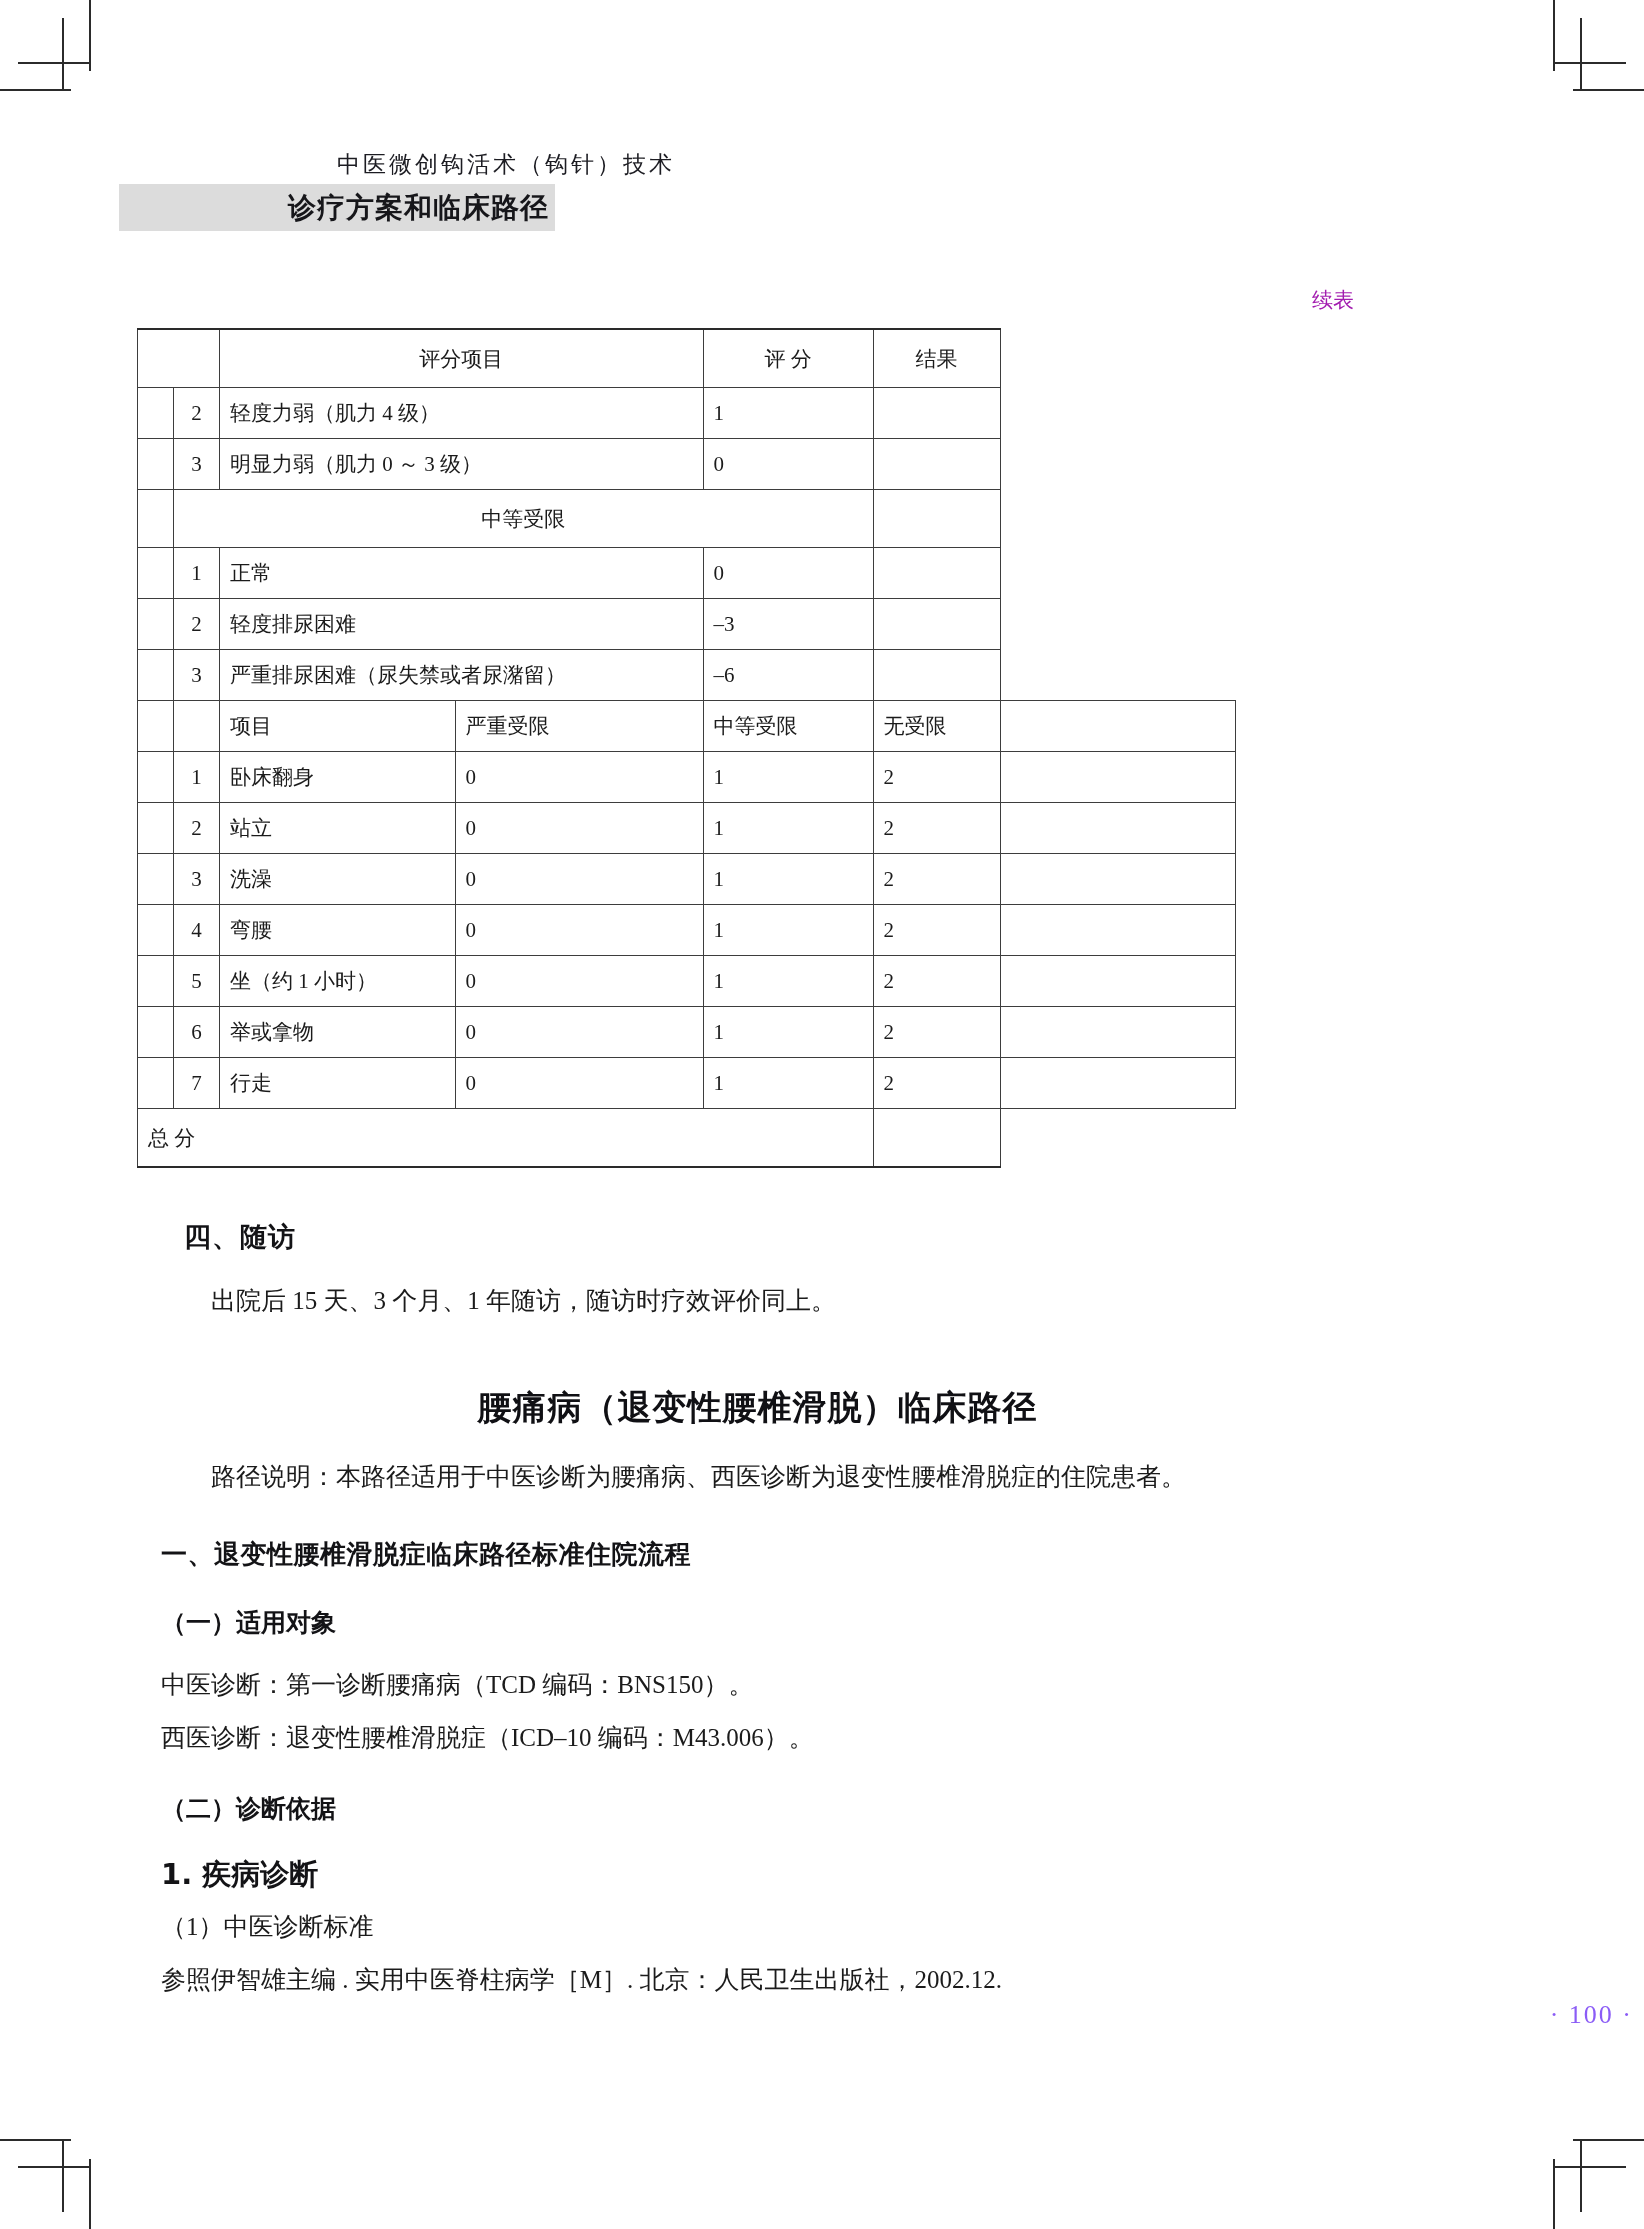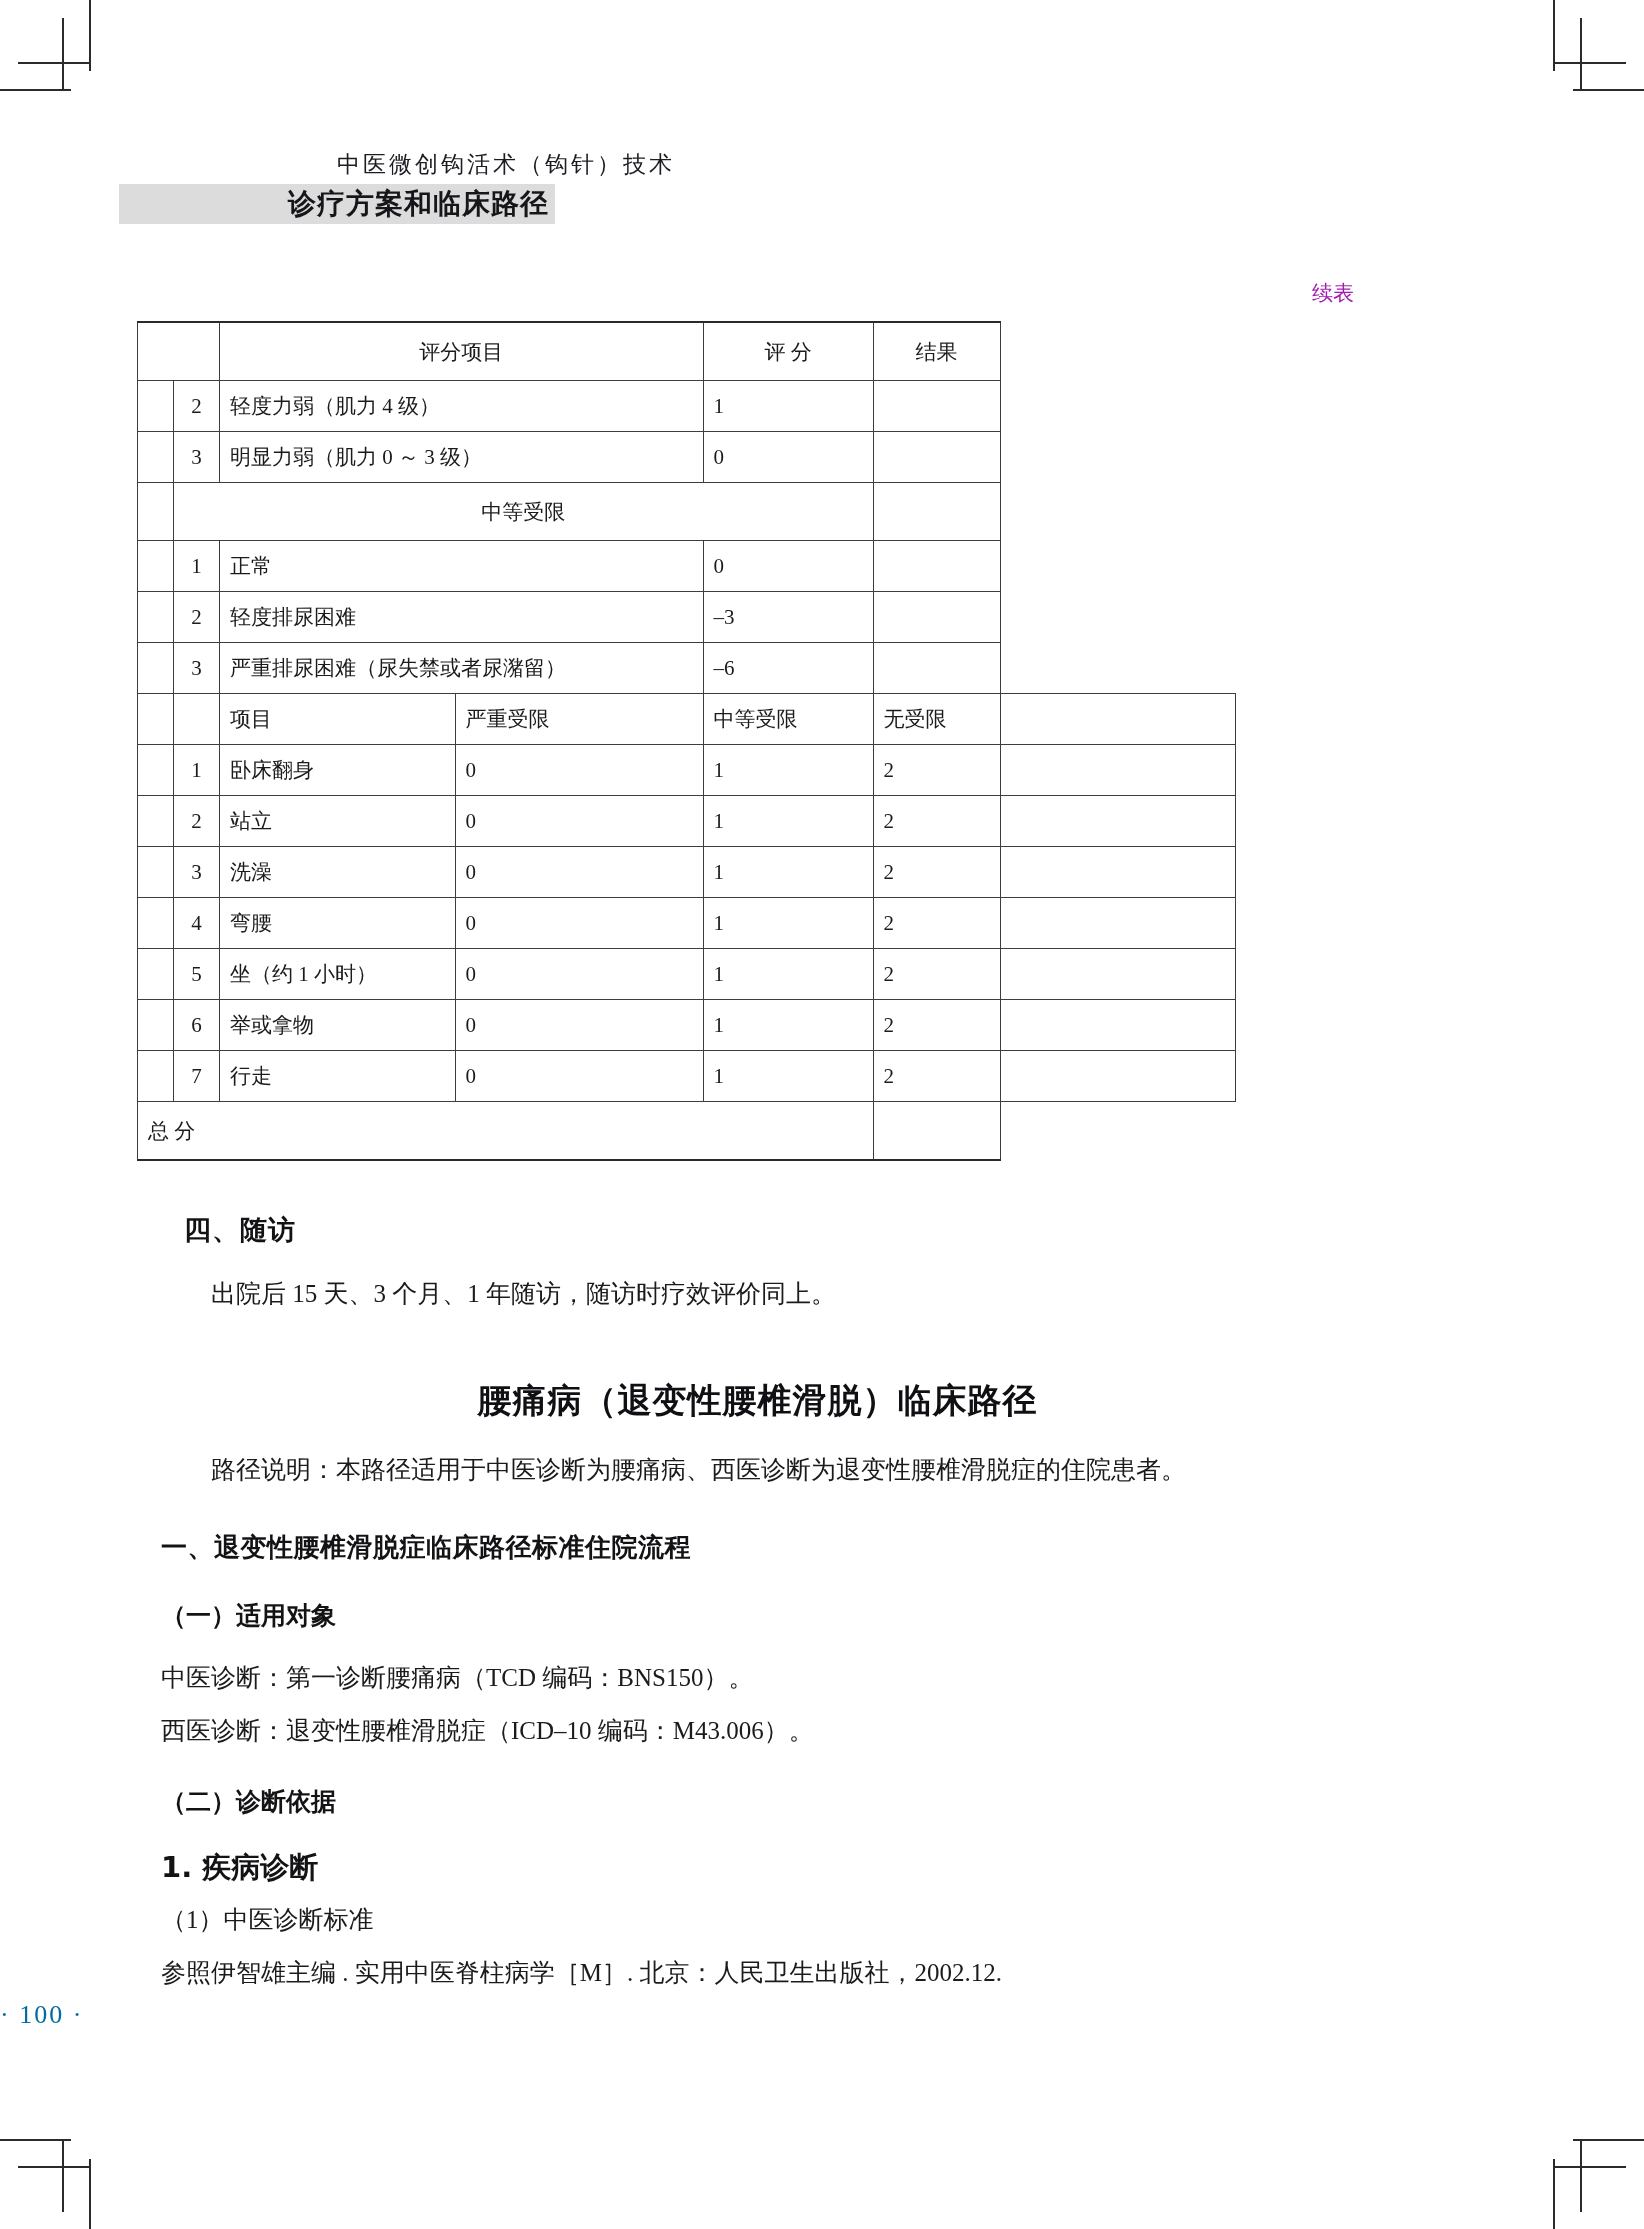--- a/index.html
+++ b/index.html
@@ -76,21 +76,21 @@
   .runhead-line1 {
     font-family: "DejaVu Serif", "Liberation Serif", serif;
     font-size: 23px;
     letter-spacing: 3px;
     color: #1c1c22;
     margin-bottom: 4px;
     padding-left: 119px;
   }
   .runhead-band {
     background: #dcdcdc;
-    height: 40px;
+    height: 47px;
     width: 436px;
     margin-left: -99px;
     display: flex;
     align-items: center;
     justify-content: flex-end;
     padding-right: 6px;
     box-sizing: border-box;
   }
   .runhead-line2 {
     font-family: "DejaVu Sans", "Liberation Sans", sans-serif;
@@ -187,23 +187,23 @@
     color: #101014;
     margin: 63px 0 0 0;
     letter-spacing: 1px;
   }
 
   .pagenum {
     position: absolute;
     left: 0;
     right: 11px;
     top: 2000px;
-    text-align: left;
+    text-align: right;
     font-size: 26px;
-    color: #0369a1;
+    color: #8b5cf6;
     letter-spacing: 2px;
   }
 </style>
 </head>
 <body>
 
 <div class="page">
 
   <div class="crop tl">
     <div class="bar h1"></div>

